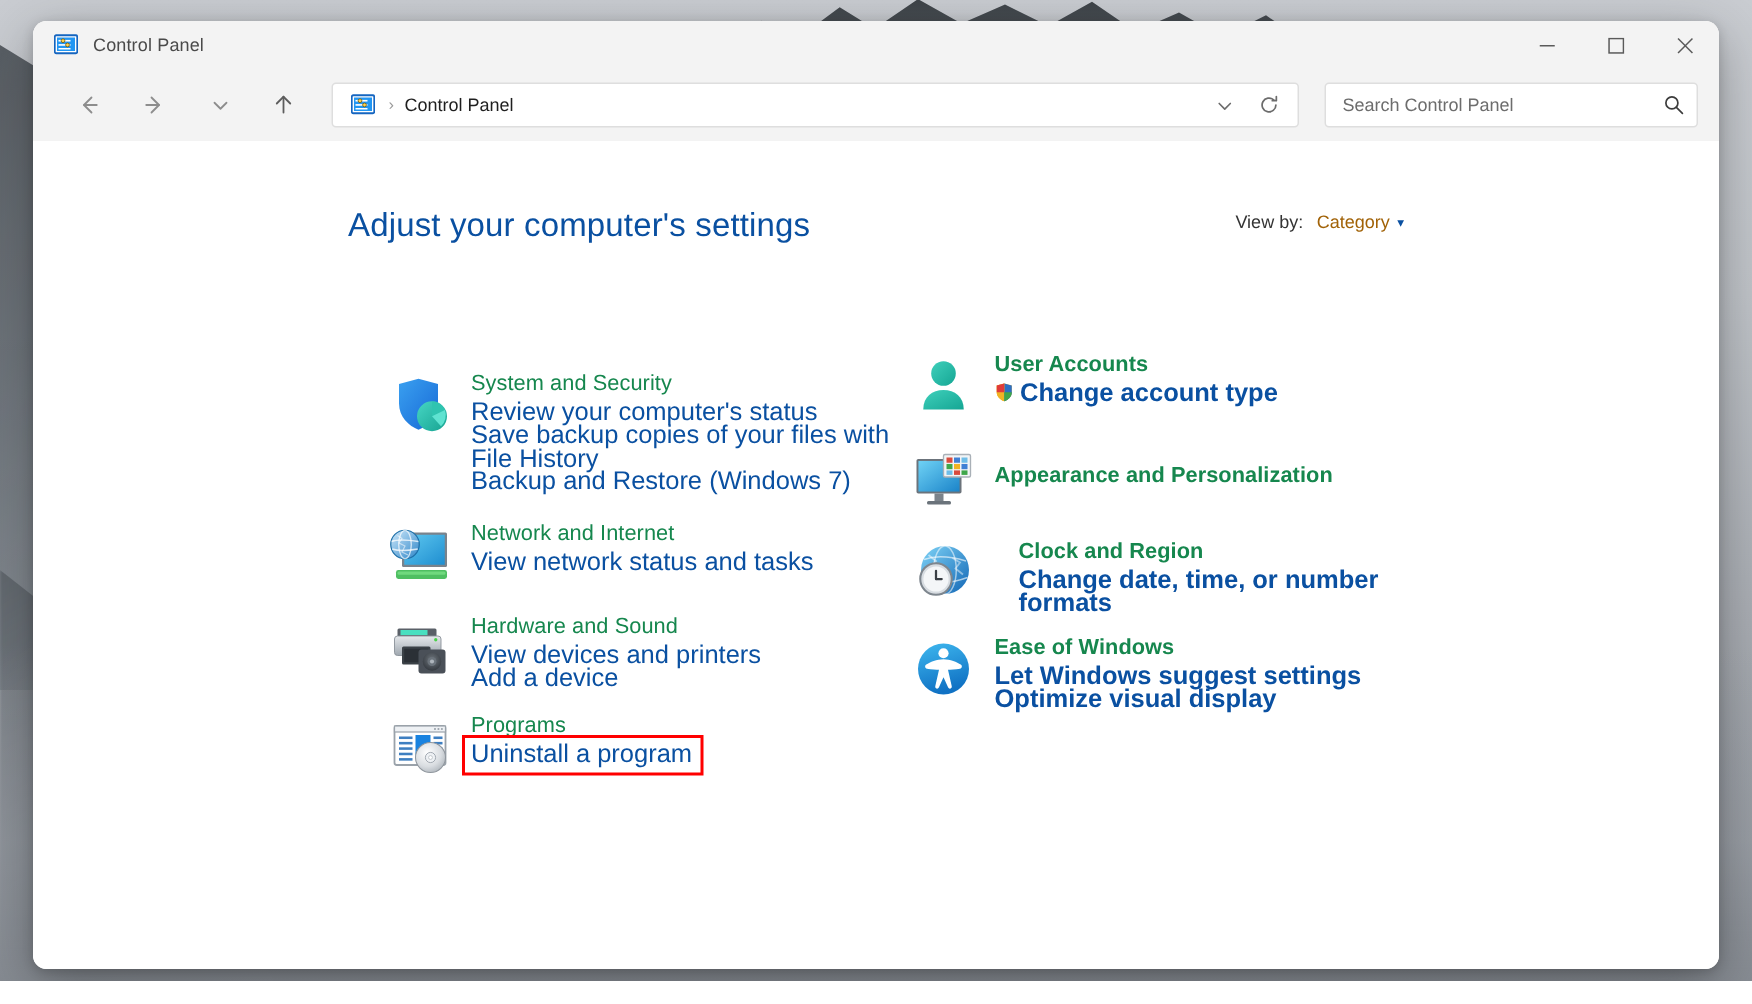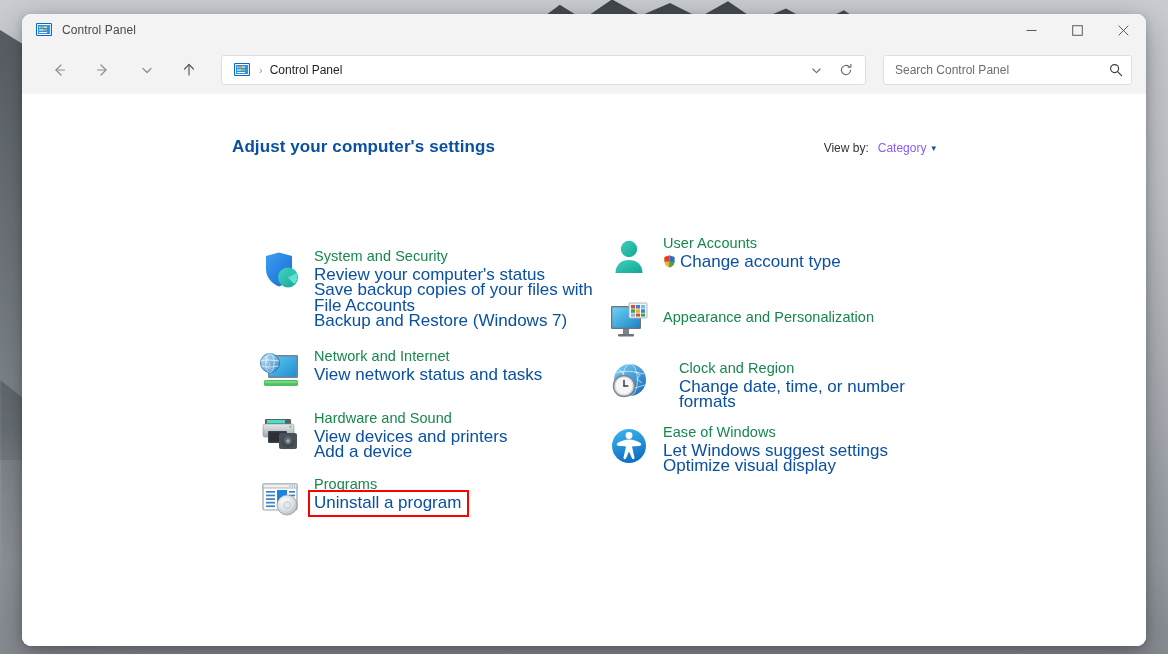--- a/index.html
+++ b/index.html
@@ -185,46 +185,46 @@
     overflow: hidden;
   }
   .head-row {
     position: absolute;
     left: 210px; top: 43px;
     width: 680px;
     display: flex;
     align-items: center;
   }
   .page-heading {
-    font-size: 17px;
+    font-size: 22px;
     color: #0a50a1;
-    font-weight: bold;
+    font-weight: normal;
     letter-spacing: .1px;
   }
   .viewby {
     position: absolute;
     right: -24px; top: 4px;
     display: flex; align-items: center;
     font-size: 12px;
   }
   .viewby-label { color: #333; }
-  .viewby-value { color: #8b5cf6; margin-left: 9px; }
+  .viewby-value { color: #a16207; margin-left: 9px; }
   .viewby-caret { color: #0a50a1; margin-left: 5px; font-size: 9px; }
 
   .cat-grid {
     position: absolute;
     left: 210px; top: 140px;
     width: 700px;
   }
   .col {
     position: absolute;
     top: 0;
   }
   .col-left  { left: 24px;  width: 340px; }
-  .col-right { left: 373px; width: 330px; }
+  .col-right { left: 373px; width: 330px; font-weight: bold; }
 
   .category {
     position: relative;
     display: flex;
     align-items: flex-start;
     margin-bottom: 4px;
   }
   .cat-icon {
     width: 48px; height: 48px;
     flex: none;
@@ -421,21 +421,21 @@
                 <path d="M8 8 L21 4.5 L34 8 L34 21 C34 30 27.5 36 21 38.5 C14.5 36 8 30 8 21 Z" fill="url(#shg)"></path>
                 <circle cx="30" cy="29.5" r="10" fill="url(#pieg)"></circle>
                 <path d="M30 29.5 L30 19.5 A10 10 0 0 1 38.6 25.3 Z" fill="#2fc4b0"></path>
                 <path d="M30 29.5 L38.6 25.3 A10 10 0 0 1 36 36.1 Z" fill="#5fe3d1"></path>
               </svg>
             </div>
             <div class="cat-body">
               <div class="cat-title">System and Security</div>
               <div class="cat-links">
                 <a class="cat-link" href="#">Review your computer's status</a>
-                <a class="cat-link" href="#">Save backup copies of your files with File Accounts</a>
+                <a class="cat-link" href="#">Save backup copies of your files with File History</a>
                 <a class="cat-link" href="#">Backup and Restore (Windows 7)</a>
               </div>
             </div>
           </div>
 
           <div class="category cat-net">
             <div class="cat-icon">
               <svg width="44" height="44" viewBox="0 0 44 44">
                 <defs>
                   <linearGradient id="scr" x1="0" y1="0" x2="1" y2="1">

